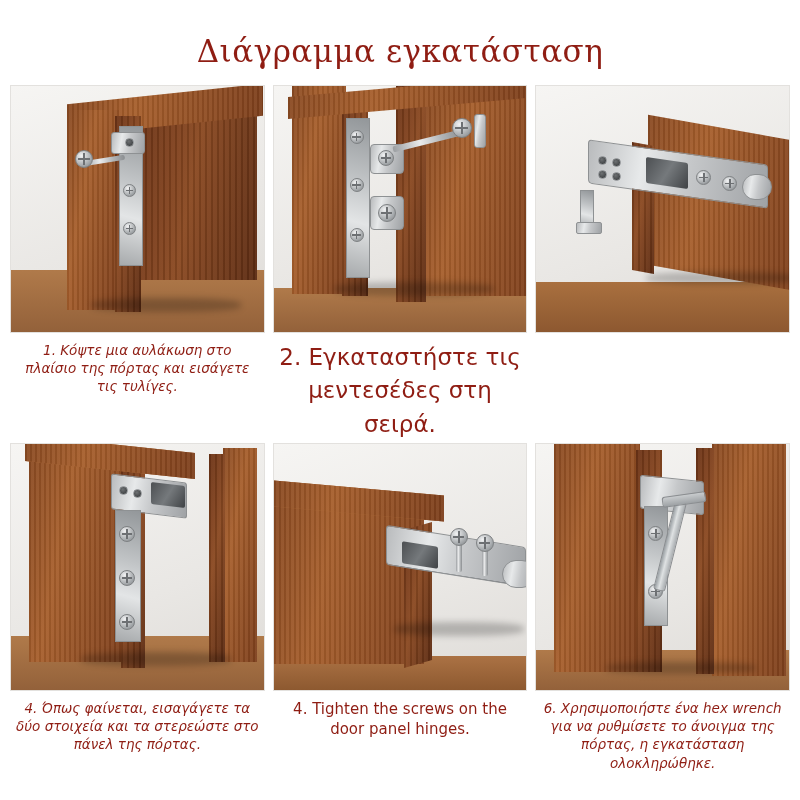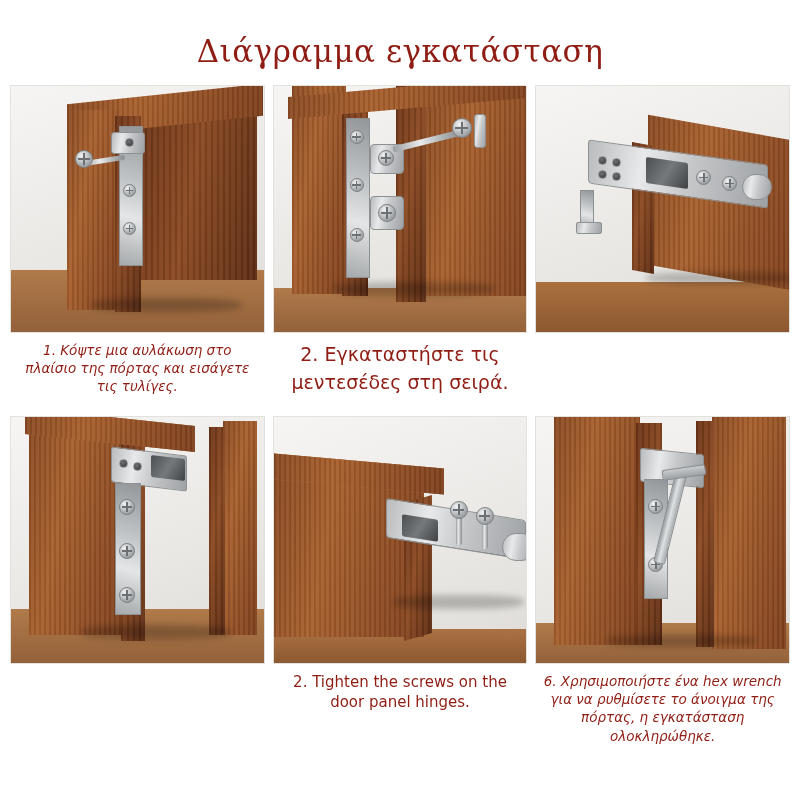--- a/index.html
+++ b/index.html
@@ -54,21 +54,21 @@
   }
   .caption {
     text-align: center;
     color: #8f1d13;
     padding: 8px 6px 0 6px;
     line-height: 1.35;
     font-family: "DejaVu Sans", "Liberation Sans", sans-serif;
   }
   .caption.small { font-size: 13.5px; font-style: italic; }
   .caption.medium { font-size: 15px; }
-  .caption.big { font-size: 19px; line-height: 1.45; }
+  .caption.big { font-size: 23px; line-height: 1.45; }
 
   
   .floor {
     position: absolute; left: 0; right: 0; bottom: 0;
     background: linear-gradient(#b07a4a, #93613a);
   }
   .wall {
     position: absolute; left:0; top:0; right:0; bottom:0;
     background: linear-gradient(160deg,#f6f5f3 0%, #e9e7e4 60%, #dedbd7 100%);
   }
@@ -247,20 +247,21 @@
         <div class="plate-dark" style="left:140px;top:40px;width:34px;height:22px;transform:skewY(7deg);"></div>
         <div class="hole" style="left:108px;top:42px;width:9px;height:9px;"></div>
         <div class="hole" style="left:122px;top:45px;width:9px;height:9px;"></div>
 
         <div class="metal vert" style="left:104px;top:66px;width:26px;height:132px;"></div>
         <div class="screw" style="left:108px;top:82px;width:16px;height:16px;"></div>
         <div class="screw" style="left:108px;top:126px;width:16px;height:16px;"></div>
         <div class="screw" style="left:108px;top:170px;width:16px;height:16px;"></div>
         <div class="shadow" style="left:70px;top:208px;width:150px;height:14px;"></div>
       </div>
+      <div class="caption small">4. Όπως φαίνεται, εισαγάγετε τα δύο στοιχεία και τα στερεώστε στο πάνελ της πόρτας.</div>
     </div>
 
     <div class="cell">
       <div class="photo">
         <div class="wall"></div>
         <div class="floor" style="height:34px;background:linear-gradient(#ab7244,#8d5930);"></div>
 
         <div class="wood" style="left:0px;top:60px;width:150px;height:160px;"></div>
         <div class="wood light" style="left:0px;top:44px;width:170px;height:26px;transform:skewY(5deg);"></div>
         <div class="wood dark" style="left:130px;top:82px;width:28px;height:138px;transform:skewY(-16deg);"></div>
@@ -269,21 +270,21 @@
         <div class="metal" style="left:112px;top:92px;width:140px;height:40px;transform:skewY(9deg);border-radius:4px;"></div>
         <div class="plate-dark" style="left:128px;top:100px;width:36px;height:22px;transform:skewY(9deg);"></div>
         <div class="metal" style="left:228px;top:116px;width:34px;height:28px;border-radius:14px;"></div>
 
         <div class="pin" style="left:182px;top:92px;width:6px;height:36px;"></div>
         <div class="screw" style="left:176px;top:84px;width:18px;height:18px;"></div>
         <div class="pin" style="left:208px;top:98px;width:6px;height:34px;"></div>
         <div class="screw" style="left:202px;top:90px;width:18px;height:18px;"></div>
         <div class="shadow" style="left:120px;top:178px;width:130px;height:14px;"></div>
       </div>
-      <div class="caption medium">2. Tighten the screws on the door panel hinges.</div>
+      <div class="caption medium">4. Tighten the screws on the door panel hinges.</div>
     </div>
 
     <div class="cell">
       <div class="photo">
         <div class="wall"></div>
         <div class="floor" style="height:40px;"></div>
 
         <div class="wood" style="left:18px;top:0px;width:86px;height:228px;"></div>
         <div class="wood dark" style="left:100px;top:6px;width:26px;height:222px;"></div>
 

